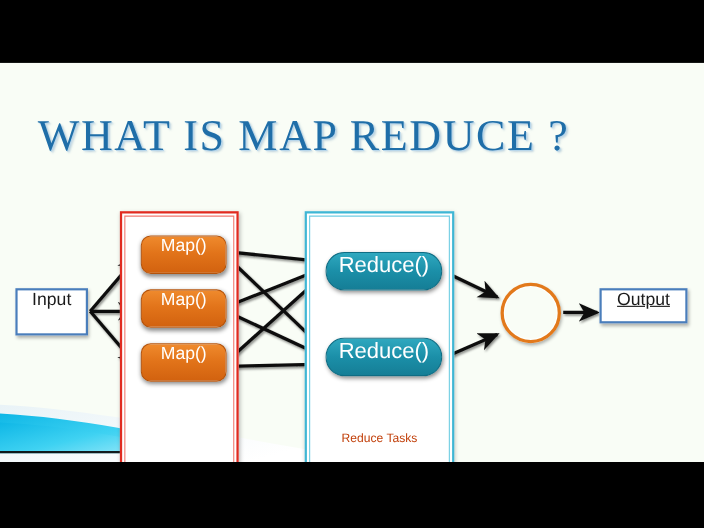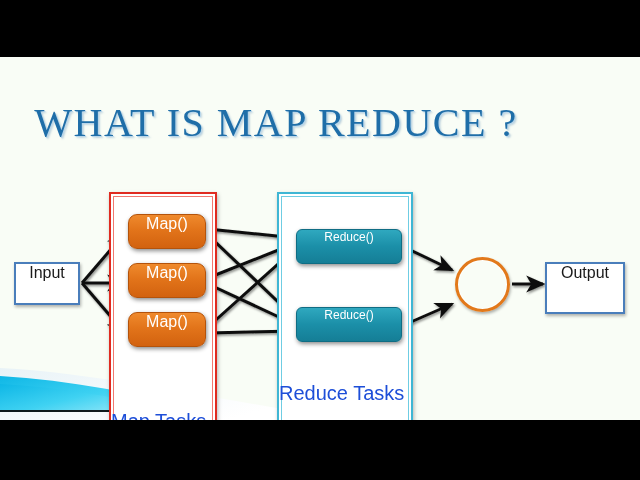--- a/index.html
+++ b/index.html
@@ -101,23 +101,23 @@
     color: #ffffff;
     font-size: 16px;
     box-shadow: 1px 2px 4px rgba(0,0,0,0.45);
     z-index: 12;
   }
 
   
   .reduce-box {
     background: linear-gradient(180deg, #2fa8bf 0%, #1b8fa8 50%, #157e96 100%);
     border: 1px solid #0f6d84;
-    border-radius: 6px;
+    border-radius: 17px;
     color: #ffffff;
-    font-size: 12px;
+    font-size: 20px;
     box-shadow: 1px 2px 4px rgba(0,0,0,0.45);
     z-index: 12;
   }
 
   
   #map-tasks-group {
     position: absolute;
     box-sizing: border-box;
     background: #ffffff;
     border: 2px solid #e02b20;
@@ -132,22 +132,23 @@
     background: #ffffff;
     border: 2px solid #3fb6d4;
     box-shadow: 0 0 0 2px #ffffff inset, 0 0 0 3px #6fcde3 inset, 1px 2px 4px rgba(0,0,0,0.28);
     z-index: 5;
   }
 
   .group-caption {
     position: absolute;
     left: 0;
     width: 100%;
-    font-size: 20px;
-    color: #1d4ed8;
+    text-align: center;
+    font-size: 11px;
+    color: #c2410c;
     z-index: 14;
   }
 
   
   #aggregator-ring {
     position: absolute;
     box-sizing: border-box;
     border-radius: 50%;
     background: transparent;
     border: 3px solid #e2791b;
@@ -238,21 +239,21 @@
 
     <div class="node reduce-box" style="left:296px; top:172px; width:106px; height:35px;">
       <span>Reduce()</span>
     </div>
     <div class="node reduce-box" style="left:296px; top:250px; width:106px; height:35px;">
       <span>Reduce()</span>
     </div>
 
     <div id="aggregator-ring" style="left:455px; top:200px; width:55px; height:55px;"></div>
 
-    <div class="node io-box" style="left:545px; top:205px; width:80px; height:52px;">
+    <div class="node io-box" style="left:545px; top:205px; width:80px; height:32px;text-decoration:underline;">
       <span>Output</span>
     </div>
 
   </div>
 
   <div class="letterbox" id="letterbox-top"></div>
   <div class="letterbox" id="letterbox-bottom"></div>
 
 </div>
 

